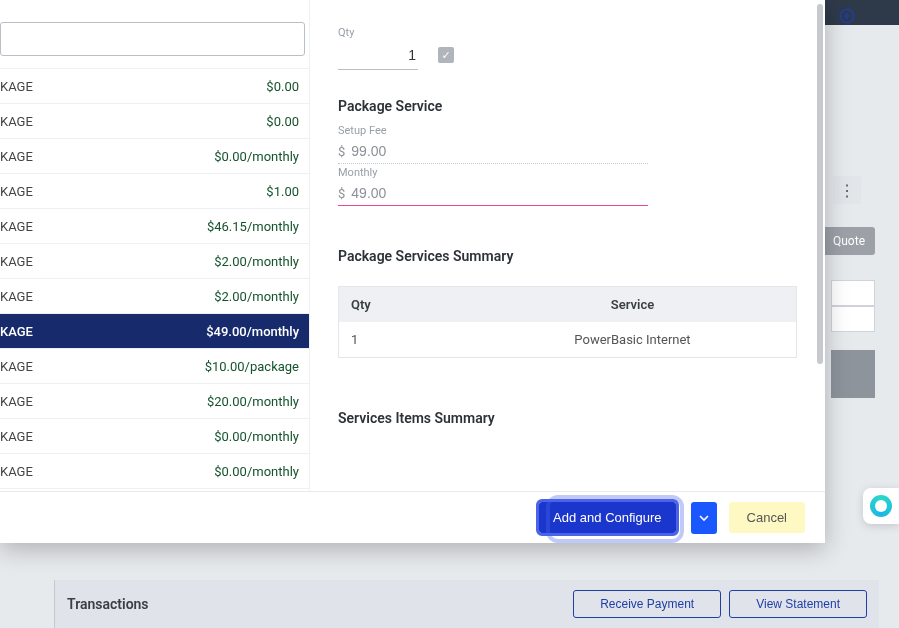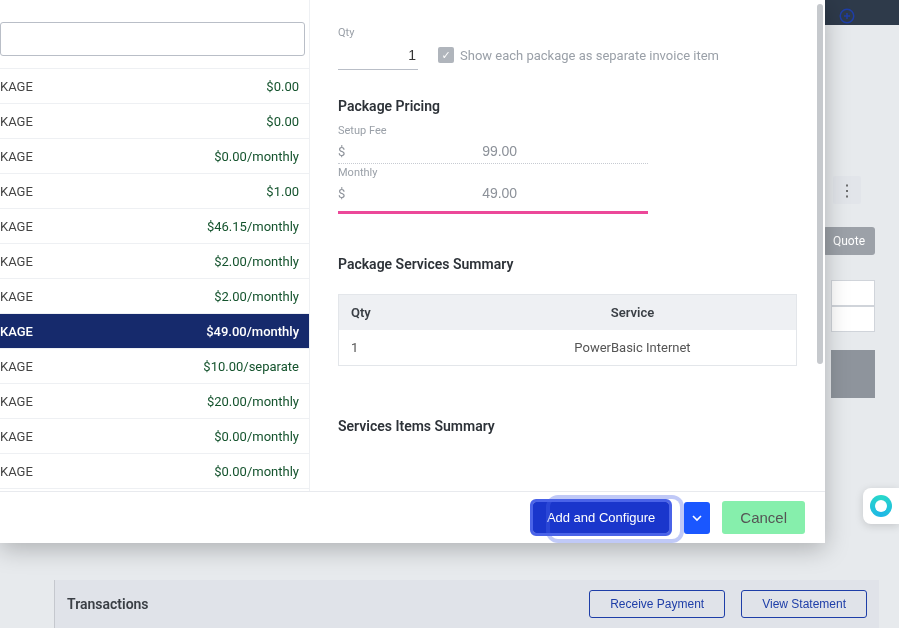--- a/index.html
+++ b/index.html
@@ -86,33 +86,32 @@
     position: absolute;
     left: 54px;
     right: 20px;
     bottom: 0;
     height: 48px;
     background: #e0e3e9;
     border-left: 1px solid #c5c8ce;
     display: flex;
     align-items: center;
     padding: 0 12px;
-    gap: 8px;
   }
   .bg-transactions-title {
     font-weight: 600;
     color: #3a3f45;
     font-size: 14px;
   }
   .bg-trans-spacer { flex: 1; }
   .bg-outline-btn {
     border: 1px solid #1e3ea8;
     color: #1e3ea8;
     background: transparent;
-    padding: 6px 20px;
+    padding: 6px 26px;
     font-size: 12px;
     border-radius: 3px;
     margin-left: 8px;
     cursor: pointer;
   }
 
   
   .modal {
     position: absolute;
     left: 0;
@@ -242,37 +241,36 @@
 
   .section-title {
     font-weight: 600;
     font-size: 14px;
     color: #2d3238;
     margin: 6px 0 10px 0;
   }
 
   .price-block {
     width: 310px;
-    border-bottom: 3px solid #ec4899;
-    padding-bottom: 6px;
+    border-bottom: 1px solid #ec4899;
     margin-bottom: 2px;
   }
   .price-row {
     display: flex;
     align-items: baseline;
     gap: 6px;
     border-bottom: 1px dotted #c7cbd2;
     padding: 4px 0;
   }
   .price-row:last-child { border-bottom: none; }
   .currency { color: #8c9199; font-size: 13px; }
   .amount-input {
     flex: 1;
     border: none;
-    text-align: center;
+    text-align: left;
     font-size: 14px;
     color: #8c9199;
     background: transparent;
     outline: none;
   }
 
   .summary-table {
     margin-top: 12px;
     border: 1px solid #e3e6ea;
     width: 100%;
@@ -338,25 +336,25 @@
     height: 32px;
     cursor: pointer;
     border-radius: 3px;
     display: inline-flex;
     align-items: center;
     justify-content: center;
     margin-right: 12px;
   }
   .btn-split svg { width: 10px; height: 10px; }
   .btn-cancel {
-    background: #86efac;
+    background: #fef9c3;
     color: #555;
     border: none;
     padding: 8px 18px;
-    font-size: 15px;
+    font-size: 13px;
     cursor: pointer;
     border-radius: 3px;
   }
 
   
   .floating-help {
     position: absolute;
     right: 0;
     bottom: 104px;
     width: 36px;
@@ -456,21 +454,21 @@
           <div class="pkg-row">
             <span class="name">KAGE</span>
             <span class="price">$2.00/monthly</span>
           </div>
           <div class="pkg-row selected">
             <span class="name">KAGE</span>
             <span class="price">$49.00/monthly</span>
           </div>
           <div class="pkg-row">
             <span class="name">KAGE</span>
-            <span class="price">$10.00/separate</span>
+            <span class="price">$10.00/package</span>
           </div>
           <div class="pkg-row">
             <span class="name">KAGE</span>
             <span class="price">$20.00/monthly</span>
           </div>
           <div class="pkg-row">
             <span class="name">KAGE</span>
             <span class="price">$0.00/monthly</span>
           </div>
           <div class="pkg-row">
@@ -483,25 +481,24 @@
 
     <div class="right-panel">
 
       <div class="qty-row">
         <div class="qty-field">
           <div class="field-label">Qty</div>
           <input class="qty-input" type="text" value="1" style="">
         </div>
         <div class="check-row">
           <span class="chk">✓</span>
-          <span>Show each package as separate invoice item</span>
         </div>
       </div>
 
-      <div class="section-title">Package Pricing</div>
+      <div class="section-title">Package Service</div>
       <div class="price-block">
         <div class="field-label">Setup Fee</div>
         <div class="price-row">
           <span class="currency">$</span>
           <input class="amount-input" type="text" value="99.00" style="">
         </div>
         <div class="field-label" style="margin-top:2px">Monthly</div>
         <div class="price-row">
           <span class="currency">$</span>
           <input class="amount-input" type="text" value="49.00" style="">

